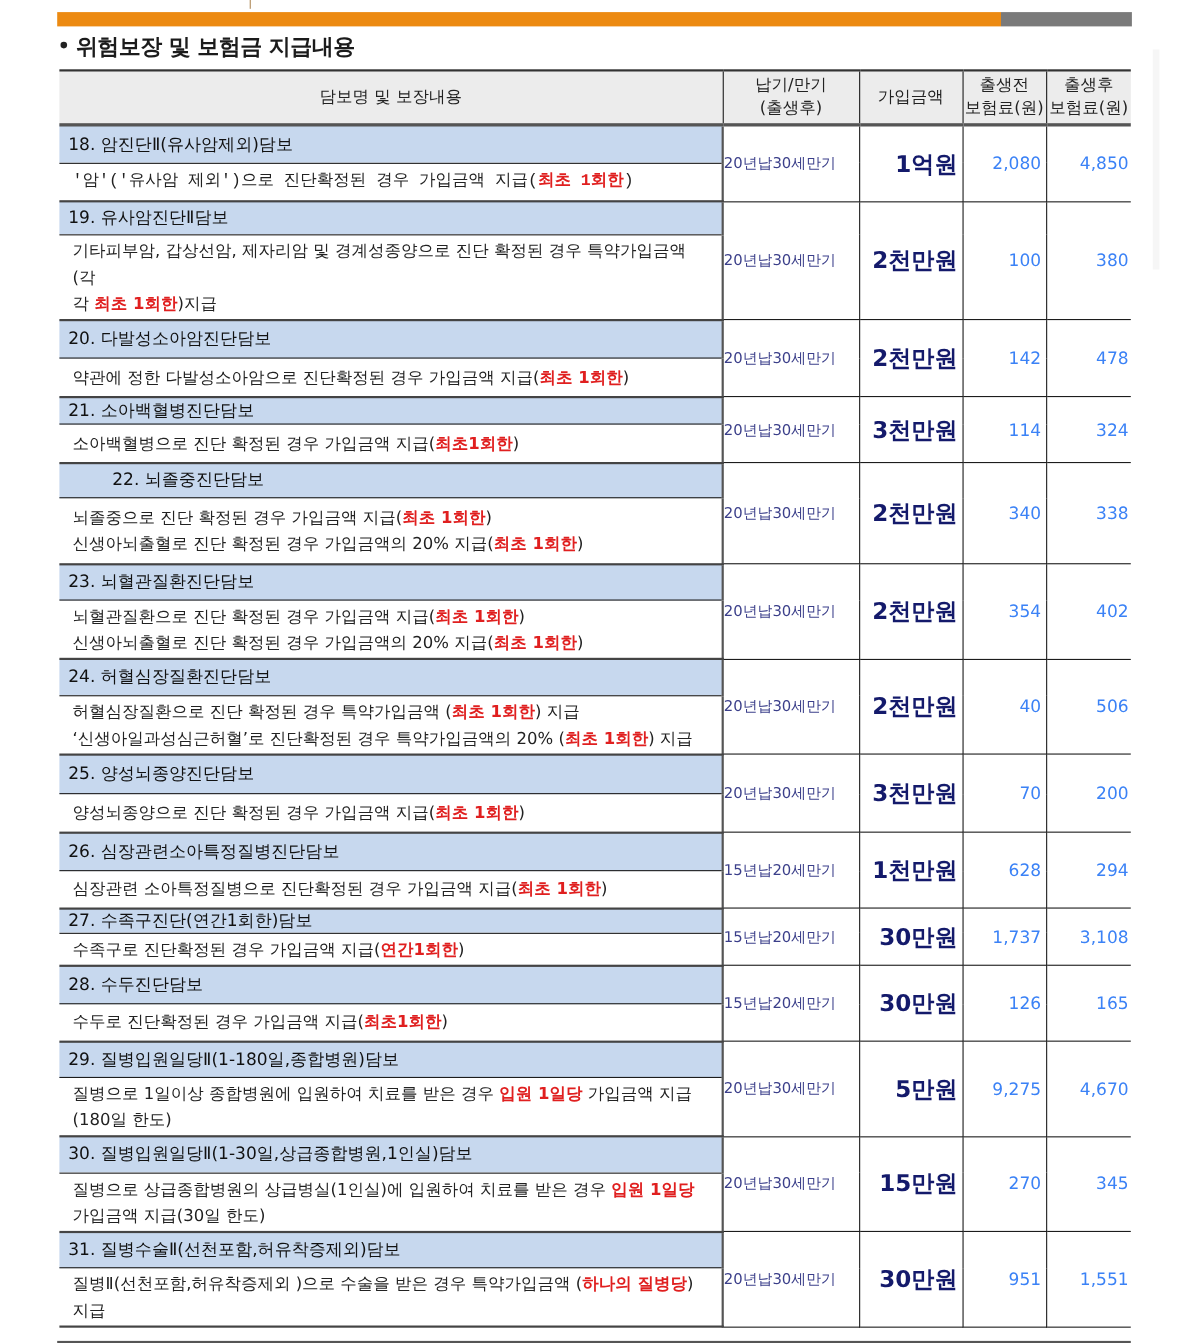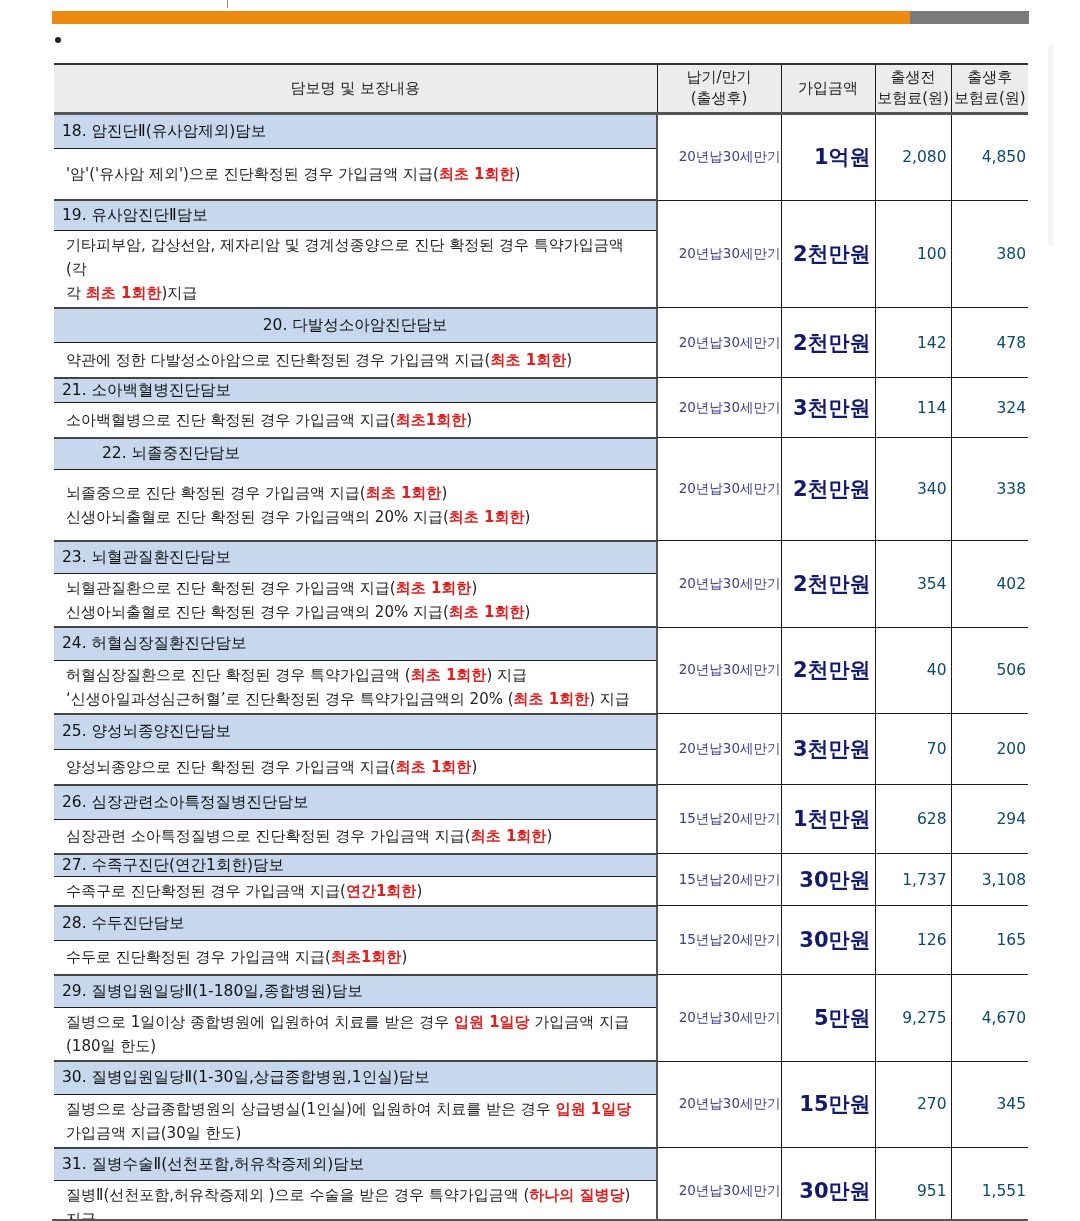--- a/index.html
+++ b/index.html
@@ -16,23 +16,23 @@
   .section-title { position: absolute; left: 55px; top: 29px; font-size: 20px; font-weight: bold; color: #1b1b1b; letter-spacing: -0.5px; }
   .section-title .bullet { display: inline-block; width: 6px; height: 6px; border-radius: 50%; background: #222; vertical-align: middle; margin-right: 8px; position: relative; top: -3px; }
 
   .right-shadow { position: absolute; left: 1048px; top: 45px; width: 6px; height: 200px; background: #f6f6f6; }
 
   table.cov { position: absolute; left: 54px; top: 63px; width: 974px; border-collapse: collapse; table-layout: fixed; }
   table.cov th, table.cov td { border: 1px solid #1c1c1c; }
   table.cov thead th { background: #ececec; font-weight: normal; font-size: 15px; color: #222; line-height: 21px; text-align: center; height: 49px; border-top: 2px solid #333; border-bottom: 3px solid #555; }
   table.cov td.title { background: #c7d8ee; font-size: 15.5px; color: #111; padding: 0 8px; height: 35px; border-left: none; border-right: 2px solid #555; }
   table.cov td.desc { background: #fff; font-size: 15px; color: #222; padding: 2px 12px; line-height: 24px; border-left: none; border-right: 2px solid #555; }
-  table.cov td.term { font-size: 13.5px; color: #3b3f8a; text-align: right; white-space: nowrap; background: #fff; margin-left: 24px; }
+  table.cov td.term { font-size: 13.5px; color: #3b3f8a; text-align: left; white-space: nowrap; background: #fff; margin-left: 24px; }
   table.cov td.amount { font-size: 21px; color: #141a6b; font-weight: bold; text-align: right; padding-right: 4px; white-space: nowrap; }
-  table.cov td.num { font-size: 15.5px; color: #0c4a6e; text-align: right; padding-right: 4px; white-space: nowrap; }
+  table.cov td.num { font-size: 15.5px; color: #3b82f6; text-align: right; padding-right: 4px; white-space: nowrap; }
   table.cov td.num.last { border-right: none; padding-right: 2px; }
   table.cov tr.group-end td { border-bottom: 2px solid #444; }
   table.cov thead th.last { border-right: none; }
   table.cov thead th.first { border-left: none; }
   .hl { color: #e01f1f; font-weight: bold; }
 
   .bottom-line { position: absolute; left: 52px; top: 1219px; width: 976px; height: 2px; background: #555; }
 </style>
 </head>
 <body>
@@ -40,21 +40,21 @@
 <div class="top-fragment">
   <div class="vline"></div>
 </div>
 
 <div class="banner">
   <div class="orange"></div>
   <div class="gray"></div>
 </div>
 
 <div class="section-title">
-  <span class="bullet"></span>
+  <span class="bullet"></span><span>위험보장 및 보험금 지급내용</span>
 </div>
 
 <div class="right-shadow"></div>
 
 <table class="cov">
   <colgroup>
     <col style="width:603px">
     <col style="width:124px">
     <col style="width:94px">
     <col style="width:76px">
@@ -80,39 +80,39 @@
   </thead>
   <tbody id="rows">
       <tr>
         <td class="title" style="height: 35px;">18.  암진단Ⅱ(유사암제외)담보</td>
         <td class="term" rowspan="2">20년납30세만기</td>
         <td class="amount" rowspan="2">1억원</td>
         <td class="num" rowspan="2">2,080</td>
         <td class="num last" rowspan="2">4,850</td>
       </tr>
       <tr class="group-end">
-        <td class="desc" style="height: 52px;">
+        <td class="desc" style="height: 35px; font-family: Liberation Mono, monospace;">
           <div><span>'암'('유사암 제외')으로 진단확정된 경우 가입금액 지급(</span><span class="hl">최초 1회한</span><span>)</span></div>
         </td>
       </tr>
       <tr>
         <td class="title" style="height: 30px;">19.  유사암진단Ⅱ담보</td>
         <td class="term" rowspan="2">20년납30세만기</td>
         <td class="amount" rowspan="2">2천만원</td>
         <td class="num" rowspan="2">100</td>
         <td class="num last" rowspan="2">380</td>
       </tr>
       <tr class="group-end">
         <td class="desc" style="height: 55px;">
           <div><span>기타피부암, 갑상선암, 제자리암 및 경계성종양으로 진단 확정된 경우 특약가입금액(각</span></div>
           <div><span>각 </span><span class="hl">최초 1회한</span><span>)지급</span></div>
         </td>
       </tr>
       <tr>
-        <td class="title" style="height: 35px; text-align: center;">20.  다발성소아암진단담보</td>
+        <td class="title" style="height: 35px;">20.  다발성소아암진단담보</td>
         <td class="term" rowspan="2">20년납30세만기</td>
         <td class="amount" rowspan="2">2천만원</td>
         <td class="num" rowspan="2">142</td>
         <td class="num last" rowspan="2">478</td>
       </tr>
       <tr class="group-end">
         <td class="desc" style="height: 35px;">
           <div><span>약관에 정한 다발성소아암으로 진단확정된 경우 가입금액 지급(</span><span class="hl">최초 1회한</span><span>)</span></div>
         </td>
       </tr>
@@ -129,21 +129,21 @@
         </td>
       </tr>
       <tr>
         <td class="title" style="height: 32px; padding-left: 48px;">22.  뇌졸중진단담보</td>
         <td class="term" rowspan="2">20년납30세만기</td>
         <td class="amount" rowspan="2">2천만원</td>
         <td class="num" rowspan="2">340</td>
         <td class="num last" rowspan="2">338</td>
       </tr>
       <tr class="group-end">
-        <td class="desc" style="height: 71px;">
+        <td class="desc" style="height: 60px;">
           <div><span>뇌졸중으로 진단 확정된 경우 가입금액 지급(</span><span class="hl">최초 1회한</span><span>)</span></div>
           <div><span>신생아뇌출혈로 진단 확정된 경우 가입금액의 20% 지급(</span><span class="hl">최초 1회한</span><span>)</span></div>
         </td>
       </tr>
       <tr>
         <td class="title" style="height: 33px;">23.  뇌혈관질환진단담보</td>
         <td class="term" rowspan="2">20년납30세만기</td>
         <td class="amount" rowspan="2">2천만원</td>
         <td class="num" rowspan="2">354</td>
         <td class="num last" rowspan="2">402</td>

